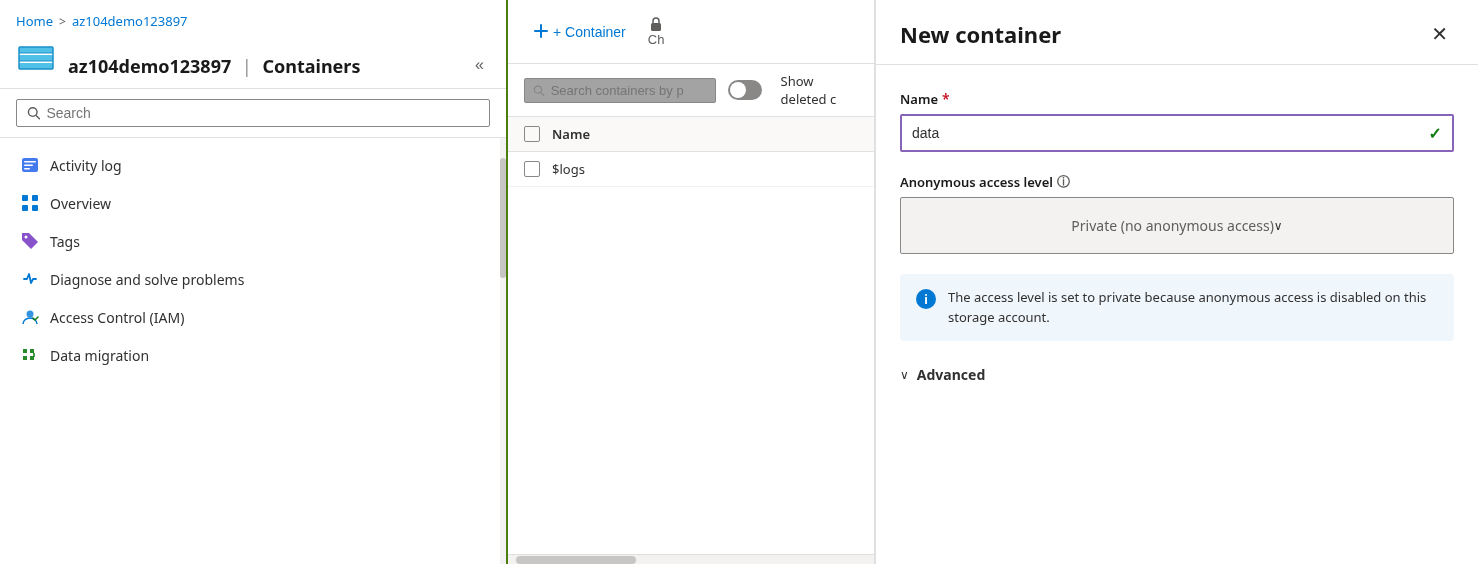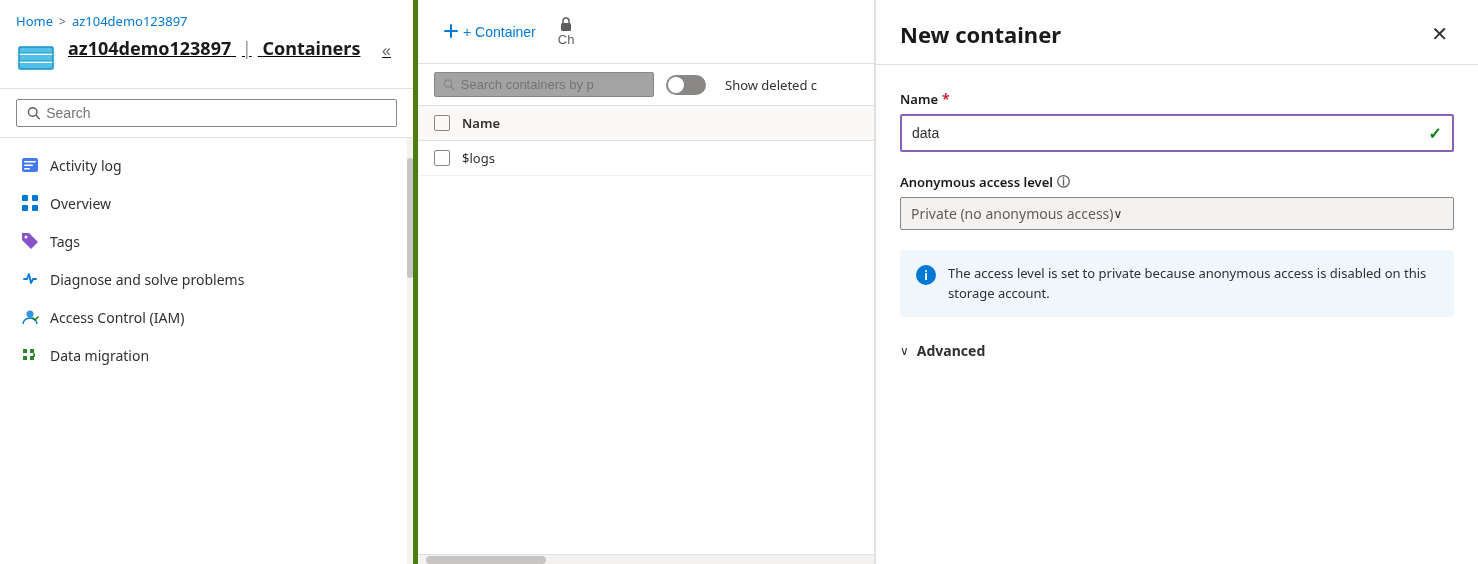--- a/index.html
+++ b/index.html
@@ -7,23 +7,23 @@
       font-family: 'Segoe UI', system-ui, sans-serif;
       font-size: 14px;
       background: #f3f2f1;
       display: flex;
       height: 564px;
       overflow: hidden;
     }
 
     
     .sidebar {
-      width: 418px;
+      width: 508px;
       background: #fff;
-      border-right: 5px solid #4d7c0f;
+      border-right: 2px solid #4d7c0f;
       display: flex;
       flex-direction: column;
       flex-shrink: 0;
       height: 100%;
     }
 
     .sidebar-header {
       padding: 12px 16px 10px 16px;
       border-bottom: 1px solid #e0e0e0;
     }
@@ -34,23 +34,22 @@
       gap: 6px;
       font-size: 13px;
       color: #0078d4;
       margin-bottom: 8px;
     }
     .breadcrumb a { color: #0078d4; text-decoration: none; }
     .breadcrumb-sep { color: #605e5c; font-size: 12px; }
 
     .resource-header {
       display: flex;
-      align-items: flex-start;
+      align-items: flex-end;
       gap: 12px;
-      text-decoration: underline;
     }
 
     .resource-icon {
       width: 40px;
       height: 40px;
       flex-shrink: 0;
       display: flex;
       align-items: center;
       justify-content: center;
     }
@@ -368,25 +367,25 @@
 
     .check-icon {
       color: #107c10;
       font-size: 16px;
       font-weight: bold;
     }
 
     .form-select-wrapper {
       border: 1px solid #8a8886;
       border-radius: 2px;
-      padding: 6px 10px;
+      padding: 18px 10px;
       background: #f3f2f1;
       display: flex;
       align-items: center;
-      justify-content: flex-start;
+      justify-content: center;
       cursor: pointer;
     }
 
     .form-select-text {
       font-size: 14px;
       color: #605e5c;
     }
 
     .select-chevron {
       font-size: 12px;

